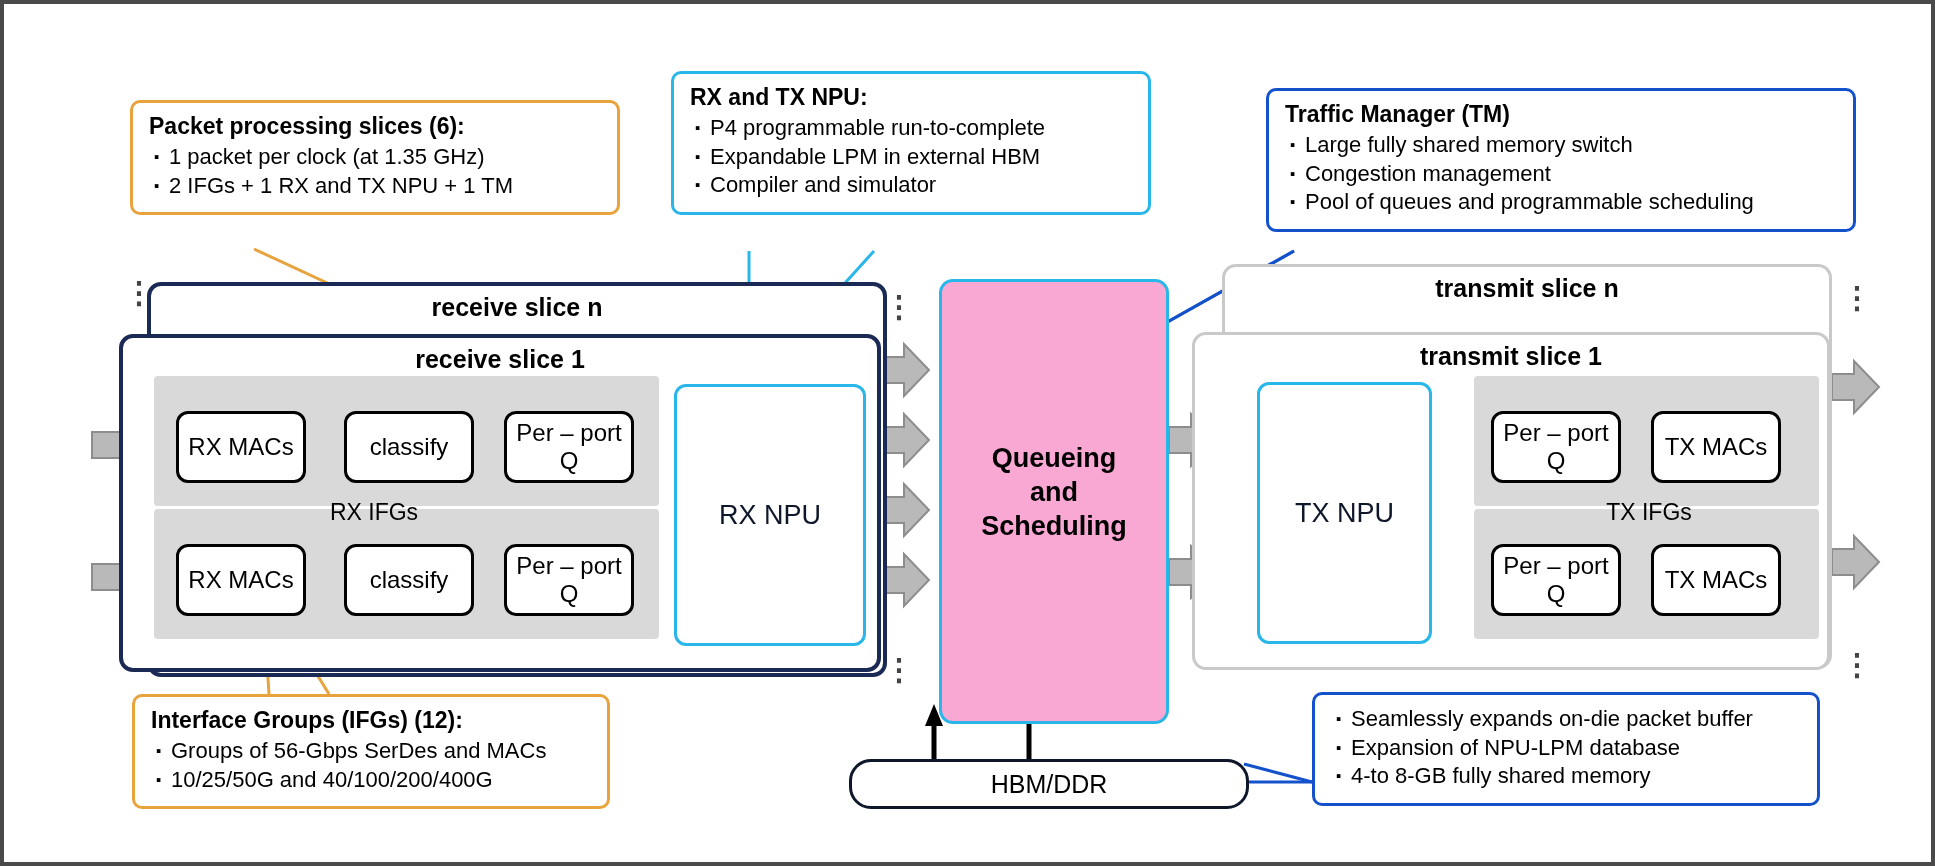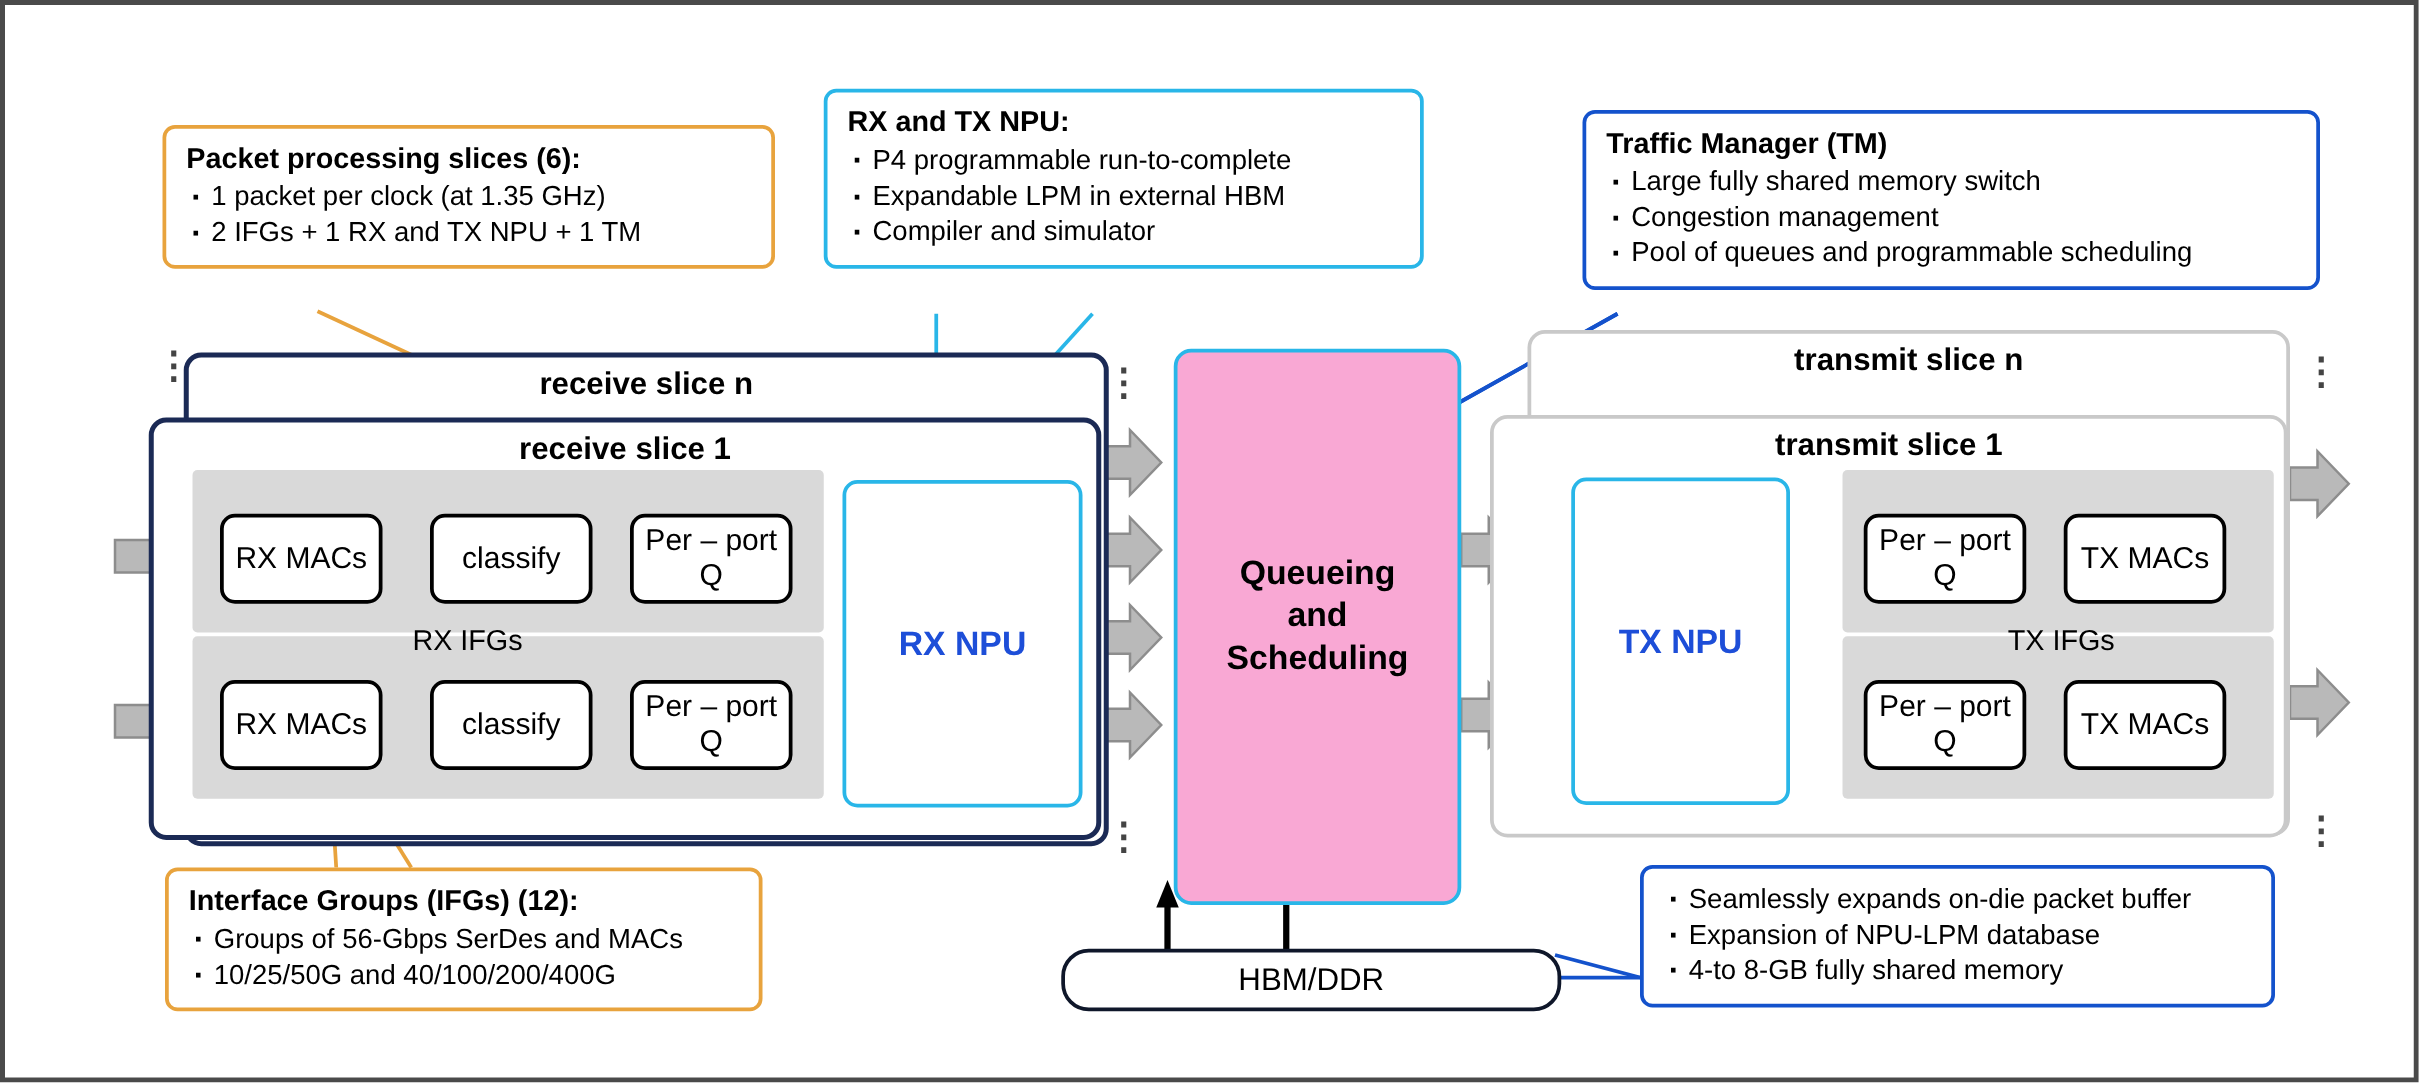--- a/index.html
+++ b/index.html
@@ -36,21 +36,21 @@
     white-space:nowrap;
     position:relative;
     padding-left:20px;
   }
   .callout li:before {
     content:"\00B7";
     position:absolute; left:4px; top:-2px;
     font-size:26px; font-weight:bold;
   }
   .orange { border:3px solid #e8a33d; }
-  .cyan   { border:3px solid #29b6e8; }
+  .cyan   { border:3px solid #29b6e8;margin-left:12px; }
   .blue   { border:3px solid #1452cc; }
 
   
   .slice-frame { border-radius:14px; background:#ffffff; }
   .frame-dark   { border:4px solid #1b2a55; }
   .frame-gray   { border:3px solid #c9c9c9; }
   .frame-title {
     text-align:center; font-weight:bold; font-size:25px; color:#000;
     margin-top:7px;
   }
@@ -59,21 +59,21 @@
 
   
   .stage {
     background:#ffffff; border:3px solid #000; border-radius:12px;
     display:flex; align-items:center; justify-content:center;
     text-align:center; font-size:24px; color:#000; line-height:1.15;
   }
   .npu {
     background:#ffffff; border:3px solid #29b6e8; border-radius:12px;
     display:flex; align-items:center; justify-content:center;
-    font-weight:bold; font-size:27px; color:#1d4ed8; text-align:center;
+    font-weight:normal; font-size:27px; color:#0f172a; text-align:center;
   }
   .ifg-label { font-size:23px; color:#000; text-align:center; }
 
   .qs-box {
     background:#f9a8d4; border:3px solid #29b6e8; border-radius:14px;
   }
   .qs-label {
     position:absolute; left:0; right:0; top:160px;
     text-align:center; font-weight:bold; font-size:27px; color:#000;
     line-height:1.25;

